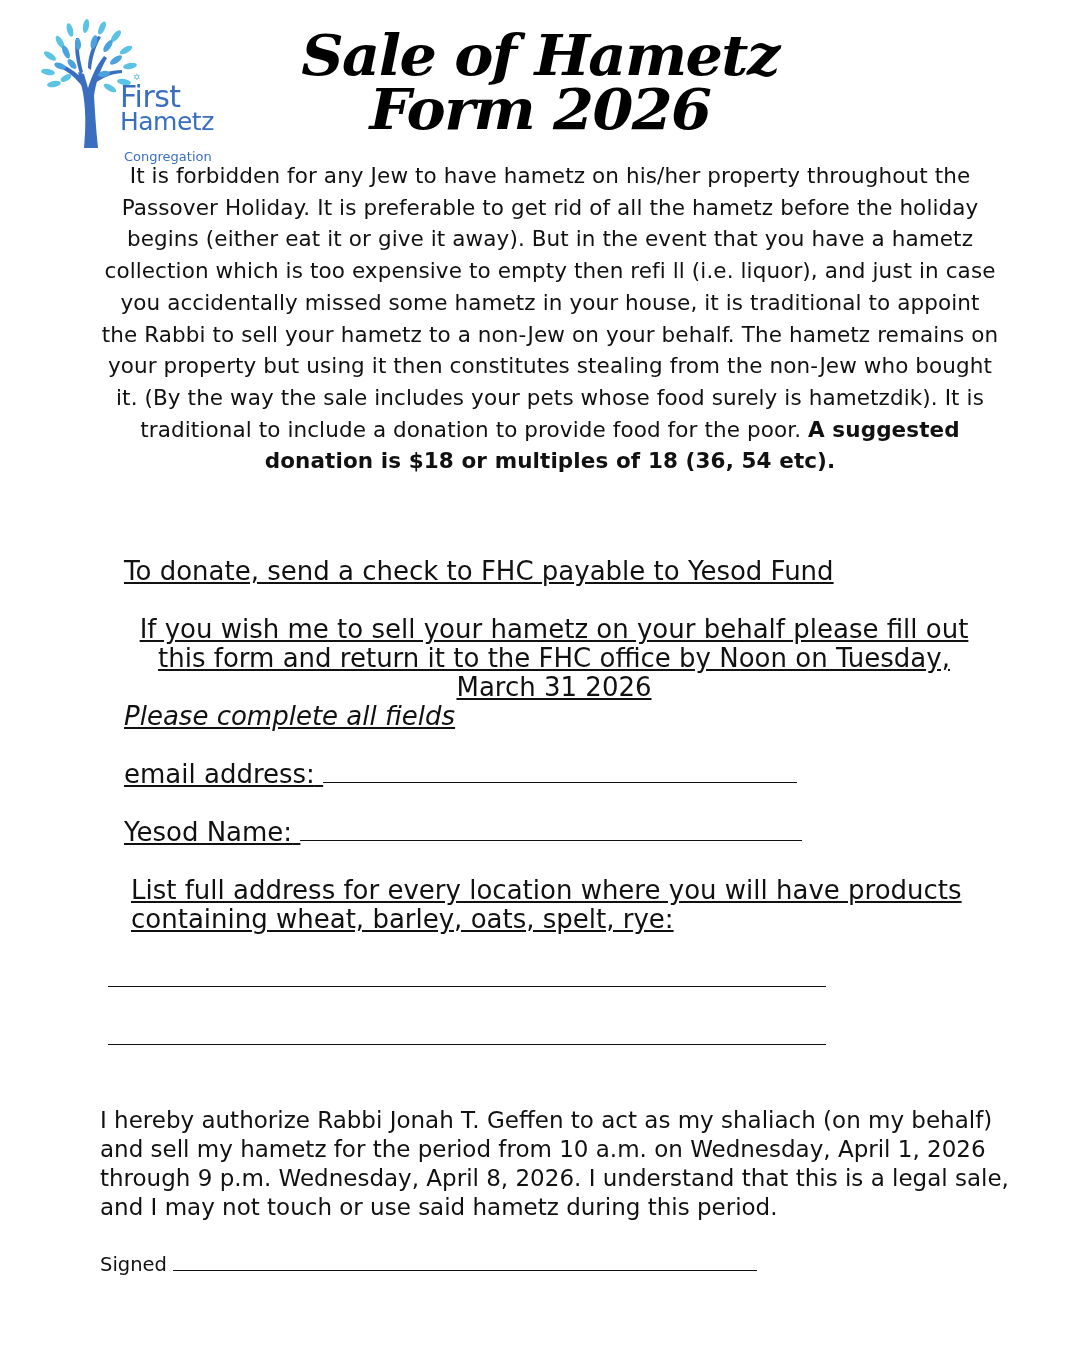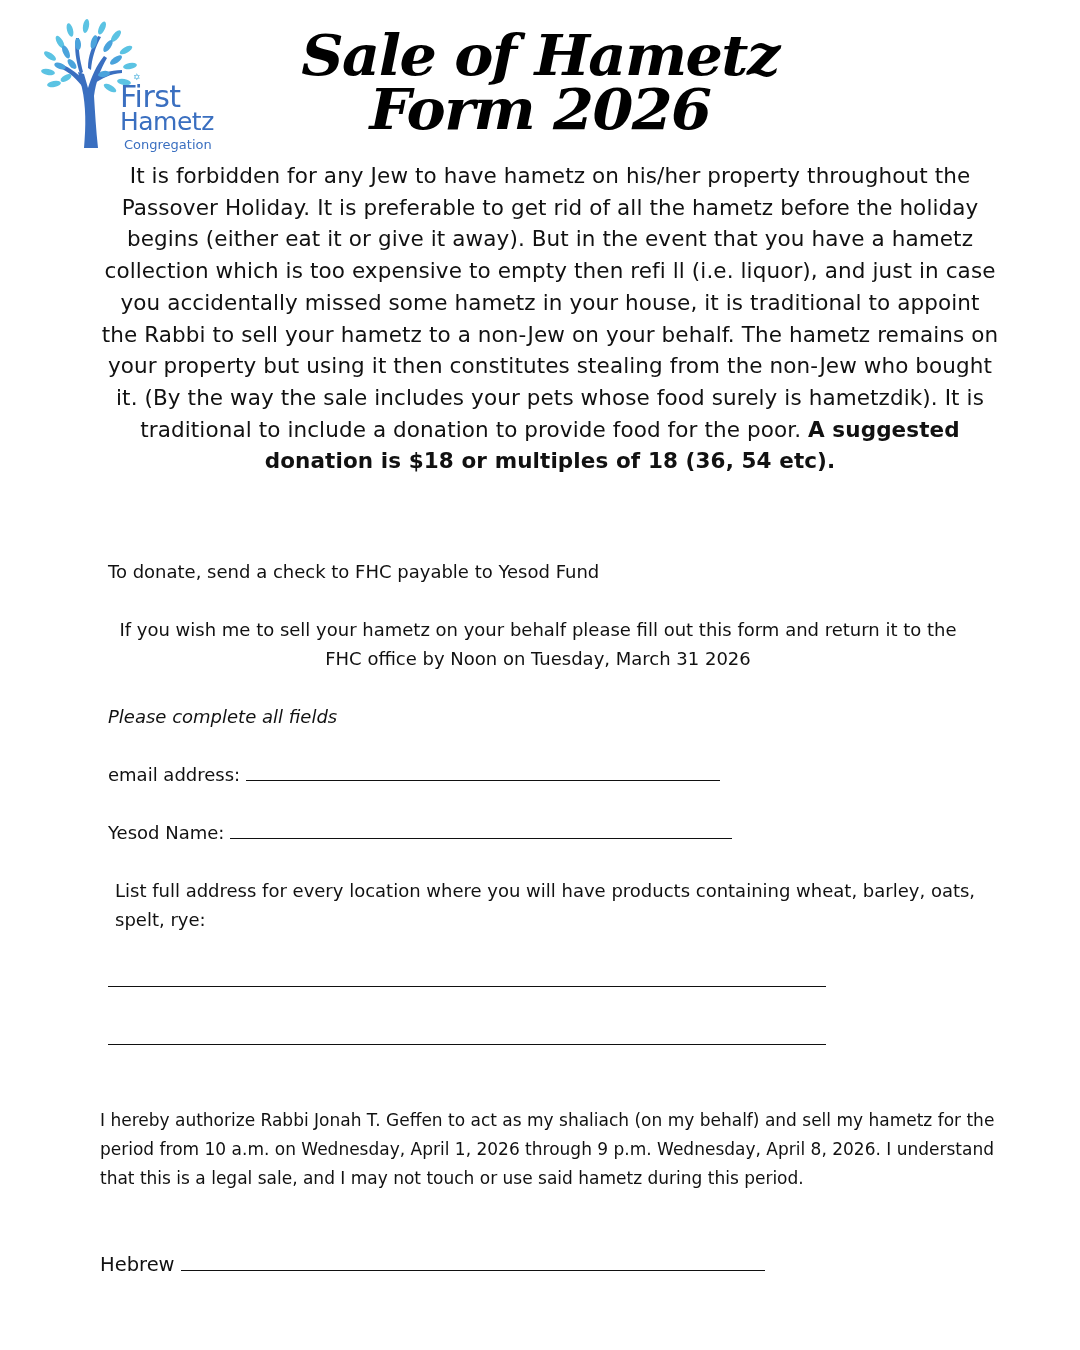--- a/index.html
+++ b/index.html
@@ -6,43 +6,43 @@
     body {
       width: 1080px; height: 1350px; position: relative; overflow: hidden;
       font-family: "DejaVu Sans", sans-serif; color: #111111;
     }
     .logo { position: absolute; left: 40px; top: 16px; width: 190px; height: 136px; }
     .logo svg { position: absolute; left: 0; top: 0; }
     .logo-text { position: absolute; left: 80px; top: 66px; color: #3a6fc0; font-family: "DejaVu Sans", sans-serif; line-height: 1; }
     .logo-first { font-size: 30px; letter-spacing: -0.5px; position: relative; }
     .logo-star { position: absolute; left: 13px; top: -9px; font-size: 9px; color: #5bb7e0; }
     .logo-hebrew { font-size: 25px; margin-top: -3px; letter-spacing: -0.5px; }
-    .logo-cong { font-size: 13px; margin-left: 4px; margin-top: 4px; }
+    .logo-cong { font-size: 13px; margin-left: 4px; margin-top: 16px; }
 
     .title {
       position: absolute; left: 250px; width: 580px; top: 28px;
       text-align: center; font-family: "DejaVu Serif", serif; font-weight: bold; font-style: italic;
       font-size: 56px; line-height: 54px; letter-spacing: -1.5px; color: #000;
       transform: scaleX(1.05);
     }
 
     .intro {
       position: absolute; left: 100px; top: 160px; width: 900px;
       font-size: 21.5px; line-height: 31.7px; letter-spacing: 0.1px; text-align: center;
     }
     .intro b { font-weight: bold; }
 
-    .section { position: absolute; left: 108px; font-size: 18px; line-height: 29px; width: 900px; }
+    .section { position: absolute; left: 124px; font-size: 26px; line-height: 29px; width: 900px; text-decoration: underline; }
     .italic { font-style: italic; }
     .line-label { white-space: nowrap; }
     .blank { display: inline-block; border-bottom: 1.6px solid #111; height: 20px; vertical-align: baseline; }
 
     .fill-line { position: absolute; left: 108px; height: 0; border-bottom: 1.8px solid #111; width: 718px; }
 
-    .auth { position: absolute; left: 100px; top: 1106px; width: 910px; font-size: 17px; line-height: 29px; }
+    .auth { position: absolute; left: 100px; top: 1106px; width: 910px; font-size: 23px; line-height: 29px; }
     .signed { position: absolute; left: 100px; top: 1250px; font-size: 19.5px; line-height: 29px; white-space: nowrap; }
   </style>
 </head>
 <body>
 
 <div class="logo">
   <svg width="100" height="136" viewBox="0 0 100 136">
 
     <path d="M44 132 C46 110 46 90 42 72 L38 56 L44 58 L48 72 C52 60 56 50 64 40 L67 42 C60 54 56 66 54 80 C55 96 56 114 58 132 Z" fill="#3a6fc0"></path>
     <path d="M42 70 C34 60 26 54 16 50 L17 47 C28 50 36 56 44 64 Z" fill="#3a6fc0"></path>
@@ -113,15 +113,15 @@
 </div>
 
 <div class="section" style="top:876px; width:900px;margin-left:7px;">List full address for every location where you will have products containing wheat, barley, oats, spelt, rye:</div>
 
 <div class="fill-line" style="top:986px;"></div>
 <div class="fill-line" style="top:1044px;"></div>
 
 <div class="auth">I hereby authorize Rabbi Jonah T. Geffen to act as my shaliach (on my behalf) and sell my hametz for the period from 10 a.m. on Wednesday, April 1, 2026 through 9 p.m. Wednesday, April 8, 2026. I understand that this is a legal sale, and I may not touch or use said hametz during this period.</div>
 
 <div class="signed">
-  <span>Hebrew</span>
+  <span>Signed</span>
   <span class="blank" style="width:584px;"></span>
 </div>
 
 </body></html>

